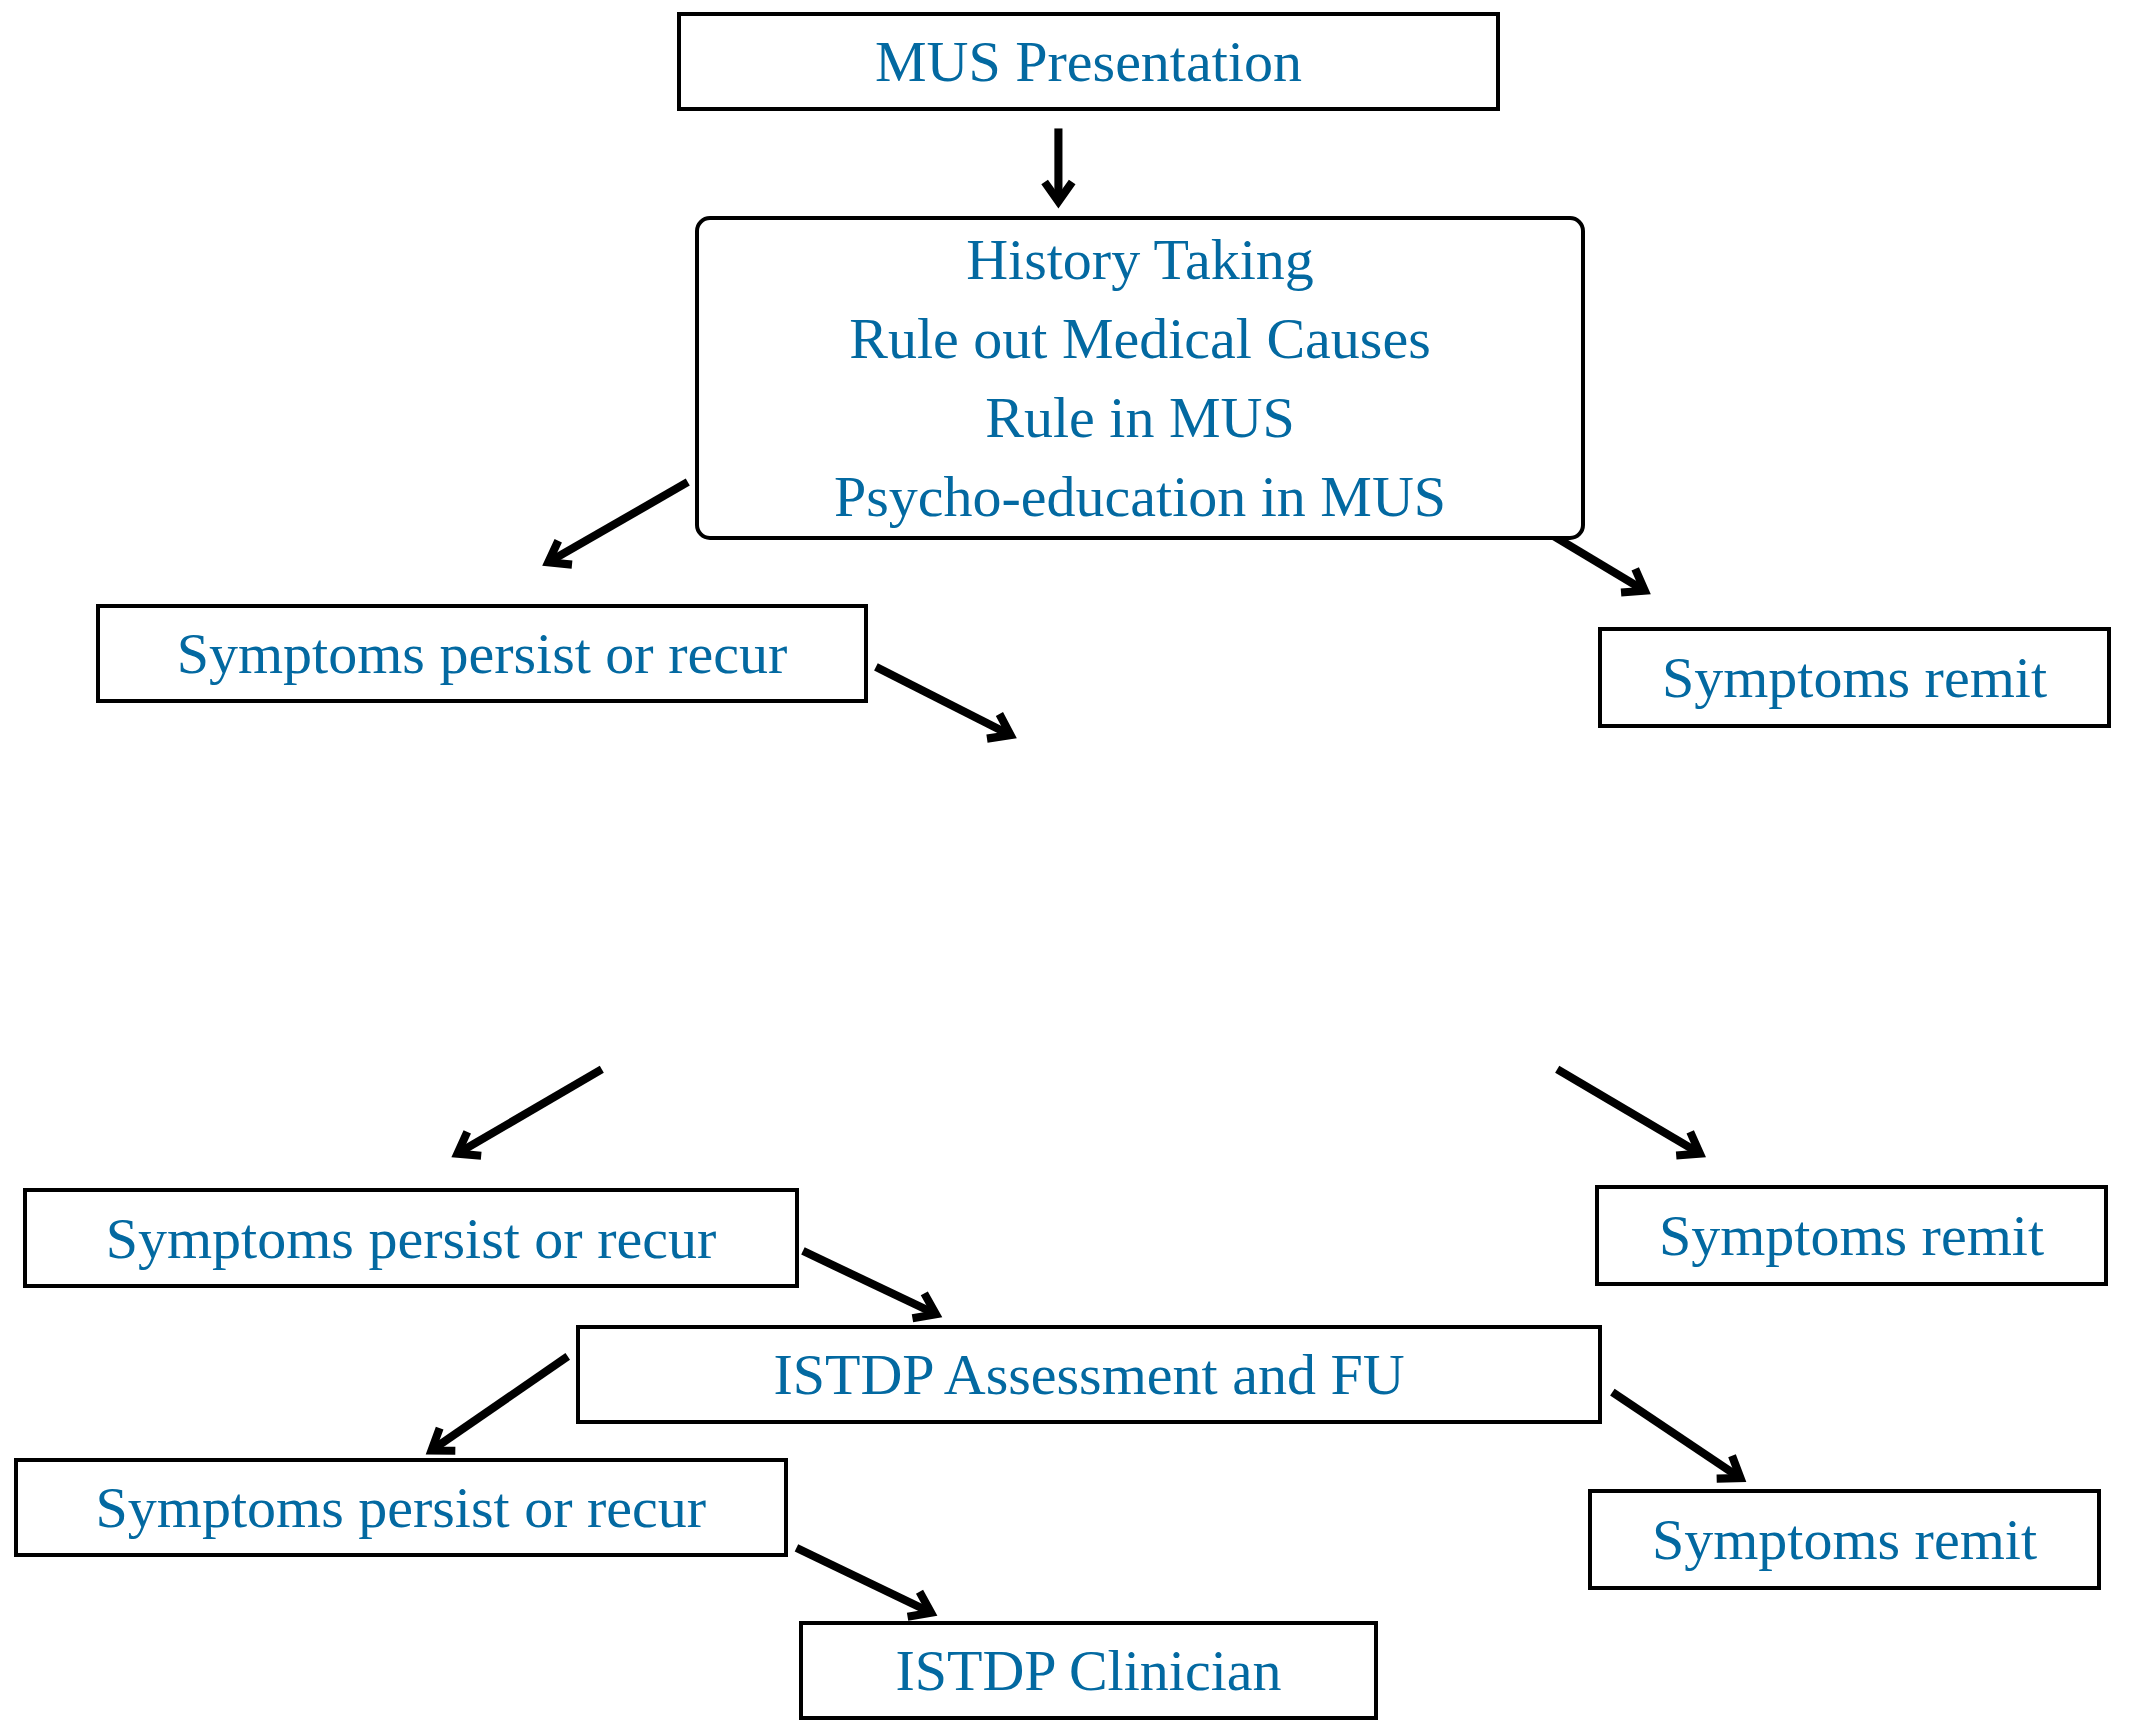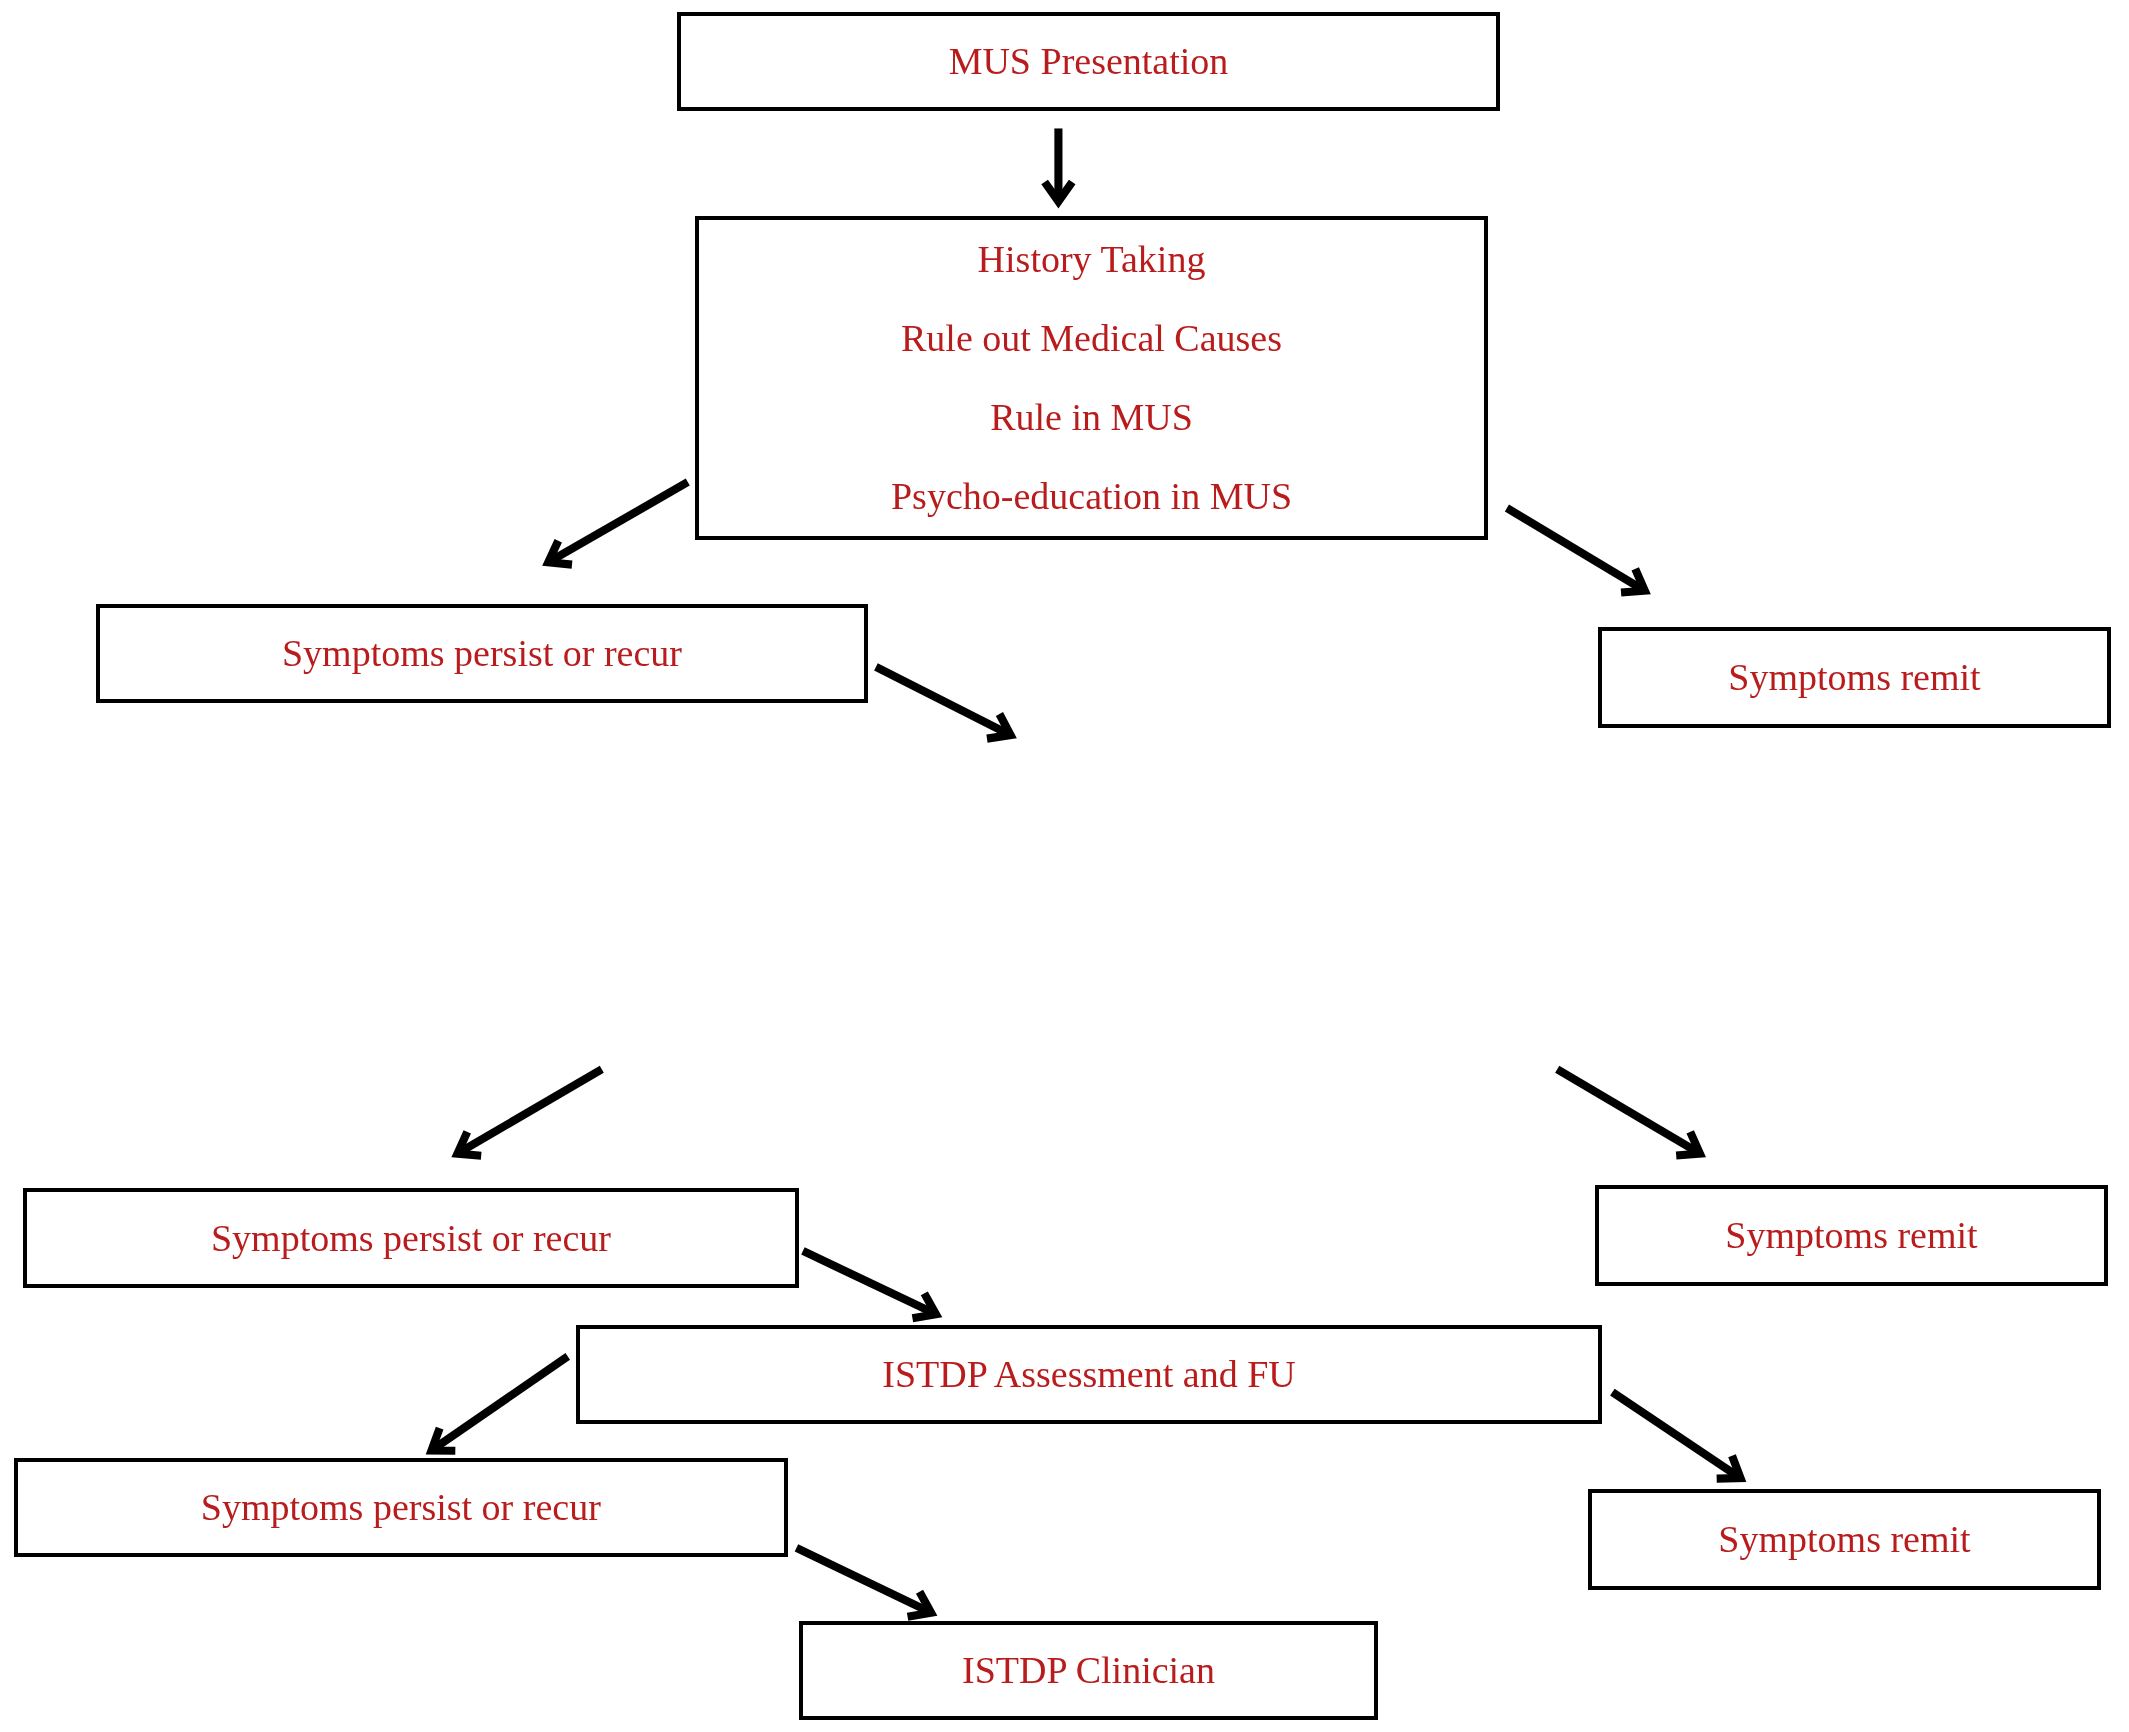--- a/index.html
+++ b/index.html
@@ -14,32 +14,32 @@
     position: absolute;
     left: 0; top: 0;
     width: 2129px; height: 1733px;
     pointer-events: none;
   }
   .node {
     position: absolute;
     box-sizing: border-box;
     background: #ffffff;
     border: 4px solid #000000;
-    color: #b91c1c;
+    color: #0369a1;
     display: flex;
     align-items: center;
     justify-content: center;
     text-align: center;
-    font-size: 38px;
+    font-size: 58px;
     line-height: 79px;
     white-space: pre-line;
   }
   
   .n0  { left: 677px;  top: 12px;   width: 823px; height: 99px; }
-  .n1  { left: 695px;  top: 216px;  width: 793px;  height: 324px; }
+  .n1  { left: 695px;  top: 216px;  width: 890px;  height: 324px; border-radius: 15px; }
   .n2  { left: 96px;  top: 604px;  width: 772px;  height: 99px; }
   .n3  { left: 1598px; top: 627px;  width: 513px;  height: 101px; }
   .n4  { left: 600px;  top: 764px;  width: 954px; height: 394px; }
   .n5  { left: 23px;   top: 1188px; width: 776px;  height: 100px; }
   .n6  { left: 1595px; top: 1185px; width: 513px;  height: 101px; }
   .n7  { left: 576px;  top: 1325px; width: 1026px; height: 99px; }
   .n8  { left: 13.8px;   top: 1458px; width: 774px;  height: 99px; }
   .n9  { left: 1588px; top: 1489px; width: 513px;  height: 101px; }
   .n10 { left: 799px;  top: 1621px; width: 579px;  height: 99px; }
 </style>

